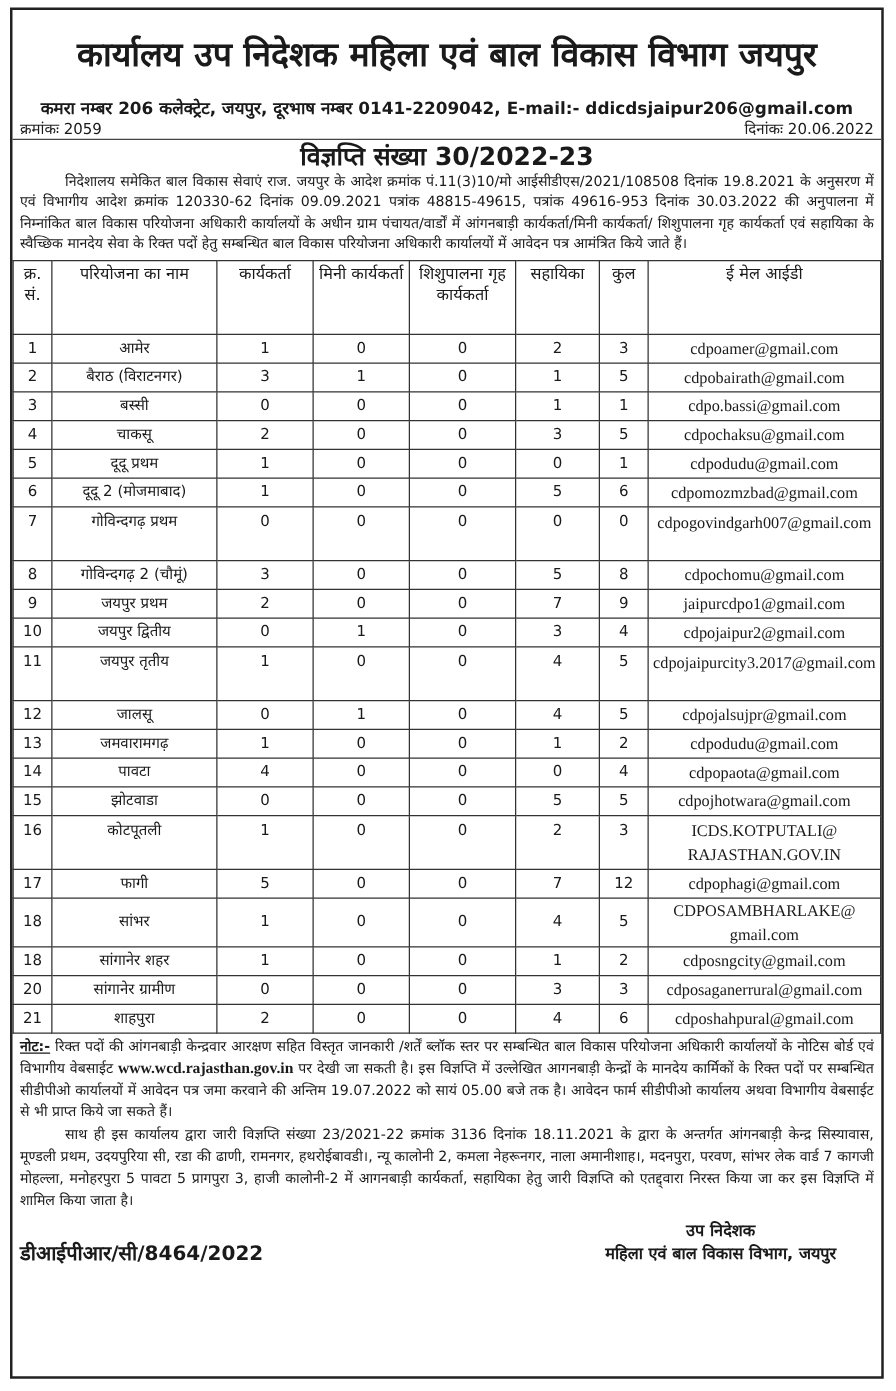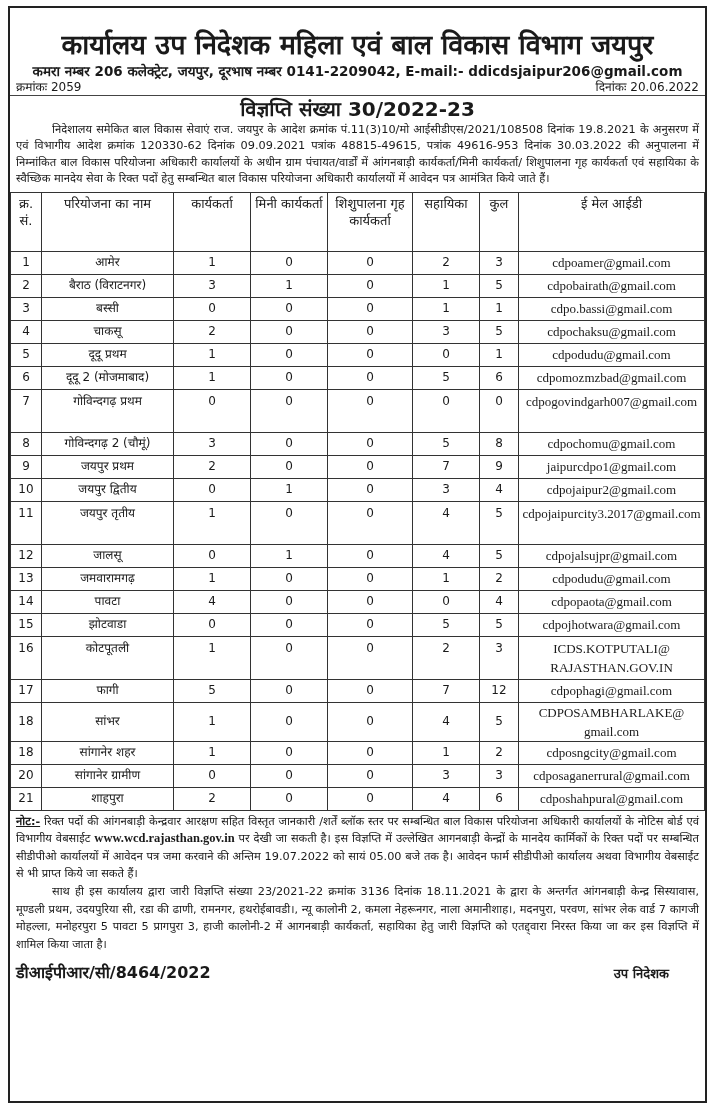--- a/index.html
+++ b/index.html
@@ -14,21 +14,21 @@
     border: 2px solid #222;
     box-sizing: border-box;
   }
   .title {
     text-align: center; font-size: 27px; font-weight: bold;
     margin-top: 20px; line-height: 34px; letter-spacing: 0px;
     white-space: nowrap;
   }
   .contact {
     text-align: center; font-size: 13.5px; font-weight: bold;
-    line-height: 18px; white-space: nowrap; margin-top: 0px;
+    line-height: 18px; white-space: nowrap; margin-top: 16px;
   }
   .refline {
     display: flex; justify-content: space-between;
     font-size: 12px; padding: 0 6px; line-height: 14px;
     border-bottom: 1px solid #444; padding-bottom: 1px;
   }
   .subtitle {
     text-align: center; font-size: 20px; font-weight: bold;
     line-height: 26px; margin-top: 0px;
   }
@@ -49,21 +49,21 @@
   }
   table.vac td { height: 22px; line-height: 19px; }
   table.vac td.two { height: 40px; vertical-align: top; padding-top: 2px; }
   table.vac td.email {
     font-family: "Liberation Serif", "DejaVu Serif", serif;
     font-size: 13px; line-height: 19px;
   }
   table.vac td.name { font-size: 12px; }
   .col-sn { width: 26px; }
   .col-name { width: 127px; }
-  .col-k { width: 72px; }
+  .col-k { width: 72px; font-family: Liberation Mono, monospace; }
   .col-m { width: 72px; }
   .col-s { width: 80px; }
   .col-h { width: 62px; }
   .col-t { width: 34px; }
   .note {
     font-size: 11.3px; line-height: 17.6px; text-align: justify;
     padding: 2px 6px 0 6px;
   }
   .note .label { font-weight: bold; text-decoration: underline; }
   .note .url { font-weight: bold; font-family: "Liberation Serif", serif; font-size: 12.5px; }
@@ -317,15 +317,16 @@
 
   <div class="note">
     <div><span class="label">नोट:-</span><span> रिक्त पदों की आंगनबाड़ी केन्द्रवार आरक्षण सहित विस्तृत जानकारी /शर्तें ब्लॉक स्तर पर सम्बन्धित बाल विकास परियोजना अधिकारी कार्यालयों के नोटिस बोर्ड एवं विभागीय वेबसाईट </span><span class="url">www.wcd.rajasthan.gov.in</span><span> पर देखी जा सकती है। इस विज्ञप्ति में उल्लेखित आगनबाड़ी केन्द्रों के मानदेय कार्मिकों के रिक्त पदों पर सम्बन्धित सीडीपीओ कार्यालयों में आवेदन पत्र जमा करवाने की अन्तिम 19.07.2022 को सायं 05.00 बजे तक है। आवेदन फार्म सीडीपीओ कार्यालय अथवा विभागीय वेबसाईट से भी प्राप्त किये जा सकते हैं।</span></div>
     <div class="para2">साथ ही इस कार्यालय द्वारा जारी विज्ञप्ति संख्या 23/2021-22 क्रमांक 3136 दिनांक 18.11.2021 के द्वारा के अन्तर्गत आंगनबाड़ी केन्द्र सिस्यावास, मूण्डली प्रथम, उदयपुरिया सी, रडा की ढाणी, रामनगर, हथरोईबावडी।, न्यू कालोनी 2, कमला नेहरूनगर, नाला अमानीशाह।, मदनपुरा, परवण, सांभर लेक वार्ड 7 कागजी मोहल्ला, मनोहरपुरा 5 पावटा 5 प्रागपुरा 3, हाजी कालोनी-2 में आगनबाड़ी कार्यकर्ता, सहायिका हेतु जारी विज्ञप्ति को एतद्द्वारा निरस्त किया जा कर इस विज्ञप्ति में शामिल किया जाता है।</div>
   </div>
 
   <div class="footer">
     <span class="ref">डीआईपीआर/सी/8464/2022</span>
     <div class="sign">
       <div>उप निदेशक</div>
+      <div>महिला एवं बाल विकास विभाग, जयपुर</div>
     </div>
   </div>
 </div>
 
 </body></html>

